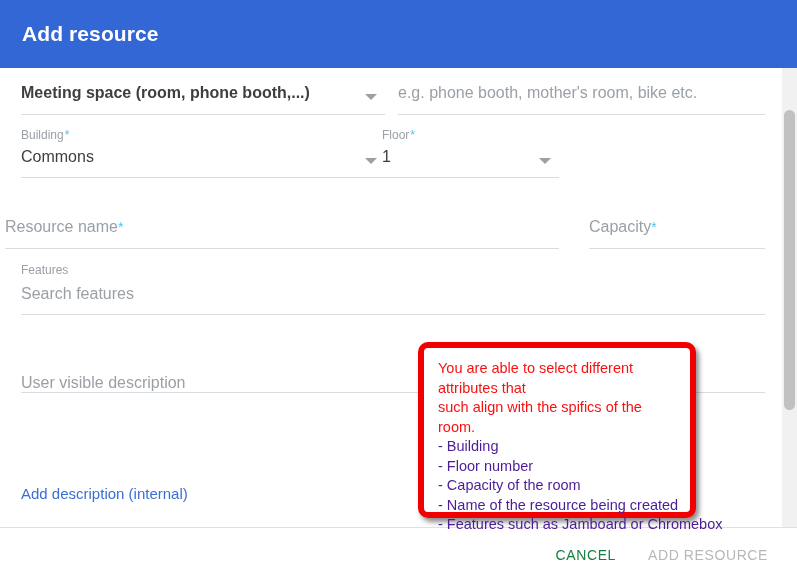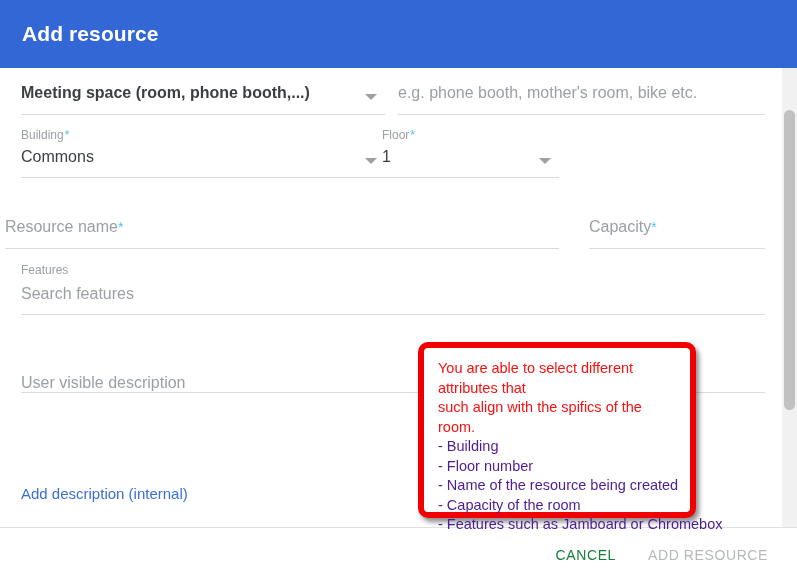--- a/index.html
+++ b/index.html
@@ -287,22 +287,22 @@
 
   <div id="scroll-track">
     <div id="scroll-thumb"></div>
   </div>
 
   <div id="annotation">
     <div class="ann-wrap">You are able to select different attributes that</div>
     <div class="ann-wrap">such align with the spifics of the room.</div>
     <div class="ann-line">- Building</div>
     <div class="ann-line">- Floor number</div>
+    <div class="ann-line">- Capacity of the room</div>
     <div class="ann-line">- Name of the resource being created</div>
-    <div class="ann-line">- Capacity of the room</div>
     <div class="ann-line">- Features such as Jamboard or Chromebox</div>
   </div>
 
   <div id="footer-divider"></div>
   <div id="footer">
     <div class="footer-btn" id="cancel-button">CANCEL</div>
     <div class="footer-btn" id="add-resource-button">ADD RESOURCE</div>
   </div>
 
 </div>

